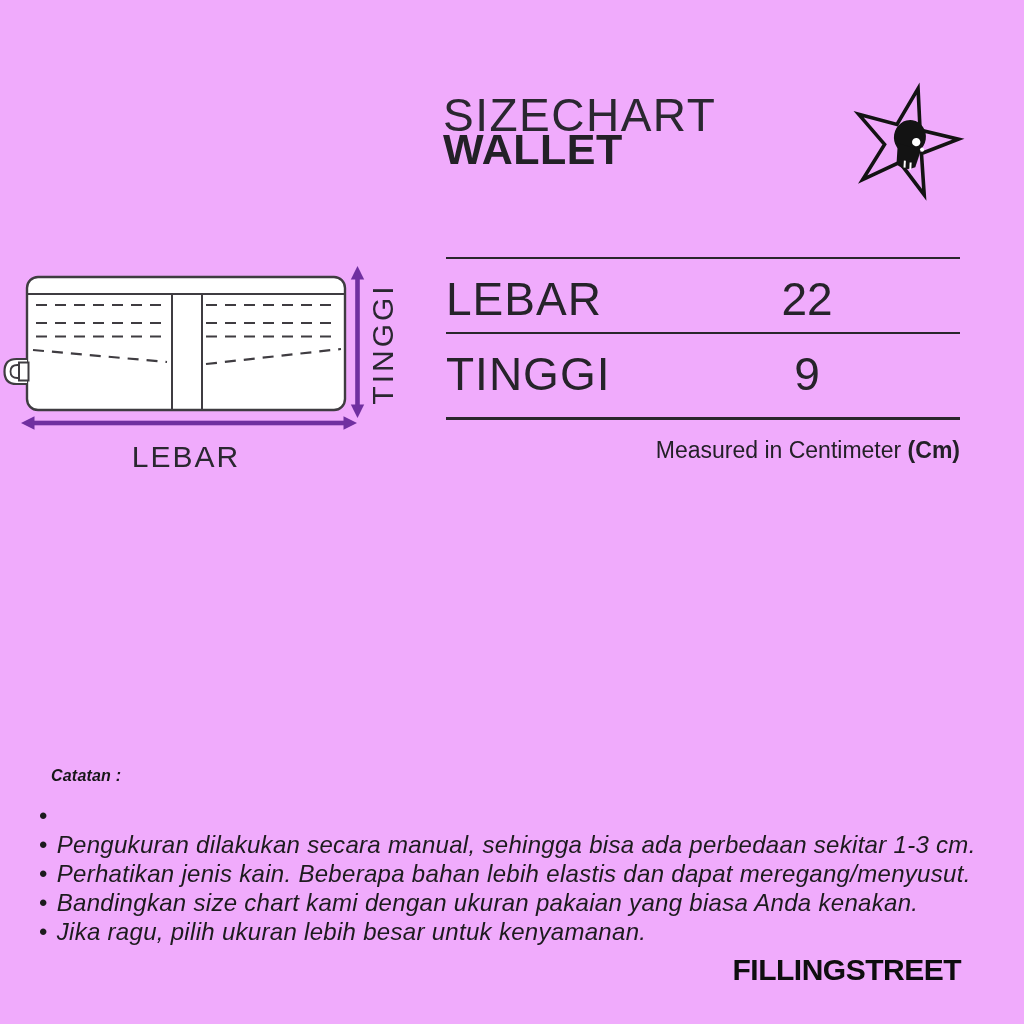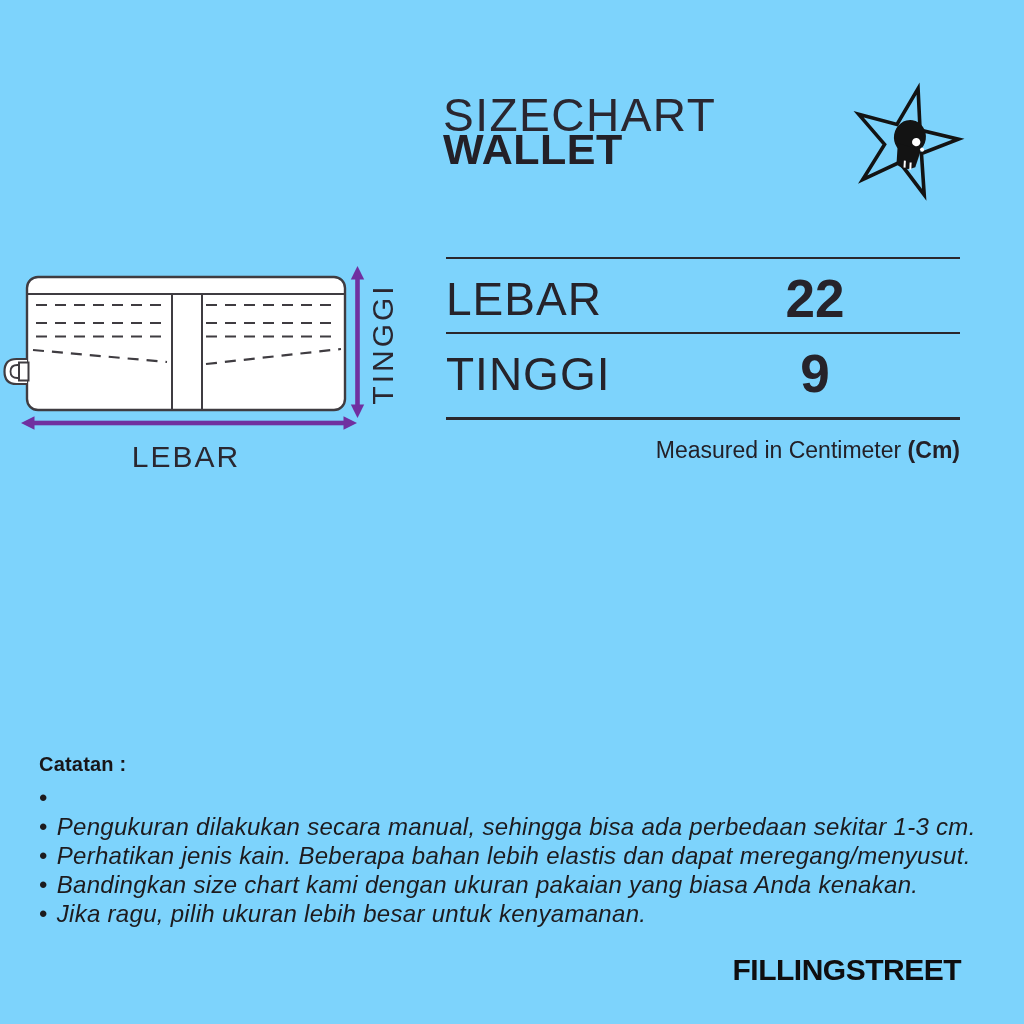--- a/index.html
+++ b/index.html
@@ -1,17 +1,17 @@
 <!DOCTYPE html>
 <html><head>
 <meta charset="utf-8">
 <style>
   html,body{margin:0;padding:0;background:#ffffff;}
   .page{
-    position:relative;width:1024px;height:1024px;background:#7dd3fc;overflow:hidden;
+    position:relative;width:1024px;height:1024px;background:#f0abfc;overflow:hidden;
     font-family:"Liberation Sans","DejaVu Sans",sans-serif;color:#27242b;
   }
   
   .title-line1{
     position:absolute;left:443px;top:92px;font-size:46px;line-height:46px;
     font-weight:400;letter-spacing:1.5px;color:#2a2730;
   }
   .title-line2{
     position:absolute;left:443px;top:126px;font-size:43px;line-height:46px;
     font-weight:800;letter-spacing:0.5px;color:#232027;
@@ -28,31 +28,31 @@
     position:absolute;left:383px;top:344px;transform:translate(-50%,-50%) rotate(-90deg);
     font-size:30px;letter-spacing:3px;white-space:nowrap;
   }
   
   .size-table{position:absolute;left:446px;top:257px;width:514px;height:230px;}
   .tline{position:absolute;left:0;width:514px;background:#2a272c;}
   .tline-1{top:0;height:2px;}
   .tline-2{top:75px;height:2px;}
   .tline-3{top:160px;height:3px;}
   .trow-label{position:absolute;left:0;font-size:46px;line-height:46px;letter-spacing:1px;color:#26232a;}
-  .trow-value{position:absolute;left:369px;transform:translateX(-50%);font-size:53px;line-height:46px;color:#26232a;font-weight:bold;}
+  .trow-value{position:absolute;left:361px;transform:translateX(-50%);font-size:46px;line-height:46px;color:#26232a;}
   .trow-1{top:19px;}
   .trow-2{top:94px;}
   .footnote{
     position:absolute;top:180px;left:0;width:514px;text-align:right;
     font-size:23px;color:#232027;
   }
   .footnote b{font-weight:700;}
   
   .notes{position:absolute;left:39px;top:751px;width:960px;}
-  .notes-heading{font-size:20px;font-weight:700;color:#181618;letter-spacing:0.2px;line-height:26px;margin:0;}
+  .notes-heading{font-size:16px;font-weight:700;color:#181618;letter-spacing:0.2px;line-height:26px;margin:12px;font-style:italic;}
   .notes-list{list-style:none;margin:6px 0 0 0;padding:0;}
   .notes-list li{
     display:flex;align-items:baseline;font-style:italic;font-size:24px;font-weight:500;
     line-height:29px;color:#1d1b1e;letter-spacing:0.3px;white-space:nowrap;
   }
   .bullet{margin-right:9px;font-style:normal;}
   
   .brand{
     position:absolute;right:63px;top:954px;font-size:30px;line-height:32px;
     font-weight:800;letter-spacing:-0.5px;color:#0f0e0f;margin-left:24px;

